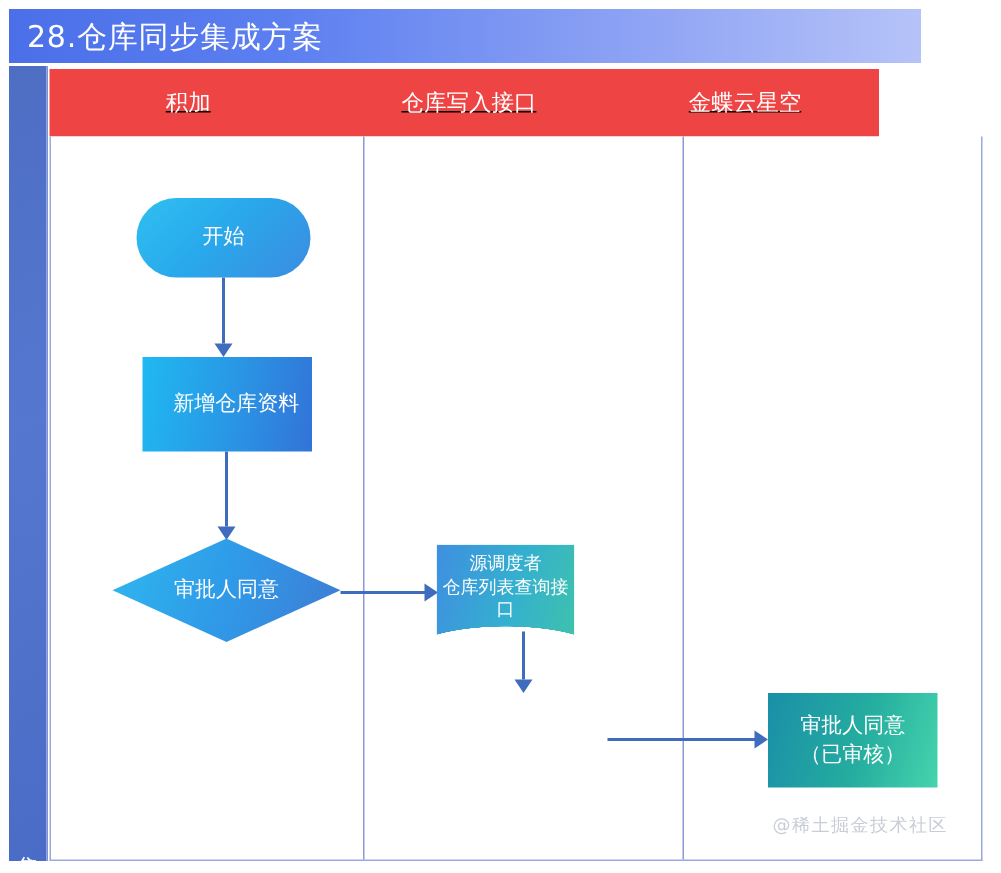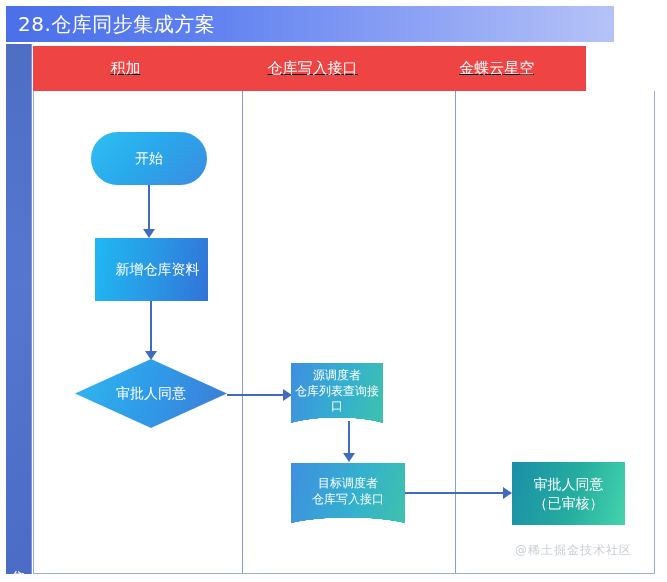--- a/index.html
+++ b/index.html
@@ -161,21 +161,19 @@
     <div class="arrow-down" style="left:309px; top:362px;"></div>
 
     <div class="conn hline" style="left:371px; top:401px; width:99px;"></div>
     <div class="arrow-right" style="left:469px; top:396px;"></div>
 
     <div class="node n-start">开始</div>
     <div class="node n-rect">新增仓库资料</div>
     <div class="node n-diamond">审批人同意</div>
     <div class="node n-doc1">源调度者
 仓库列表查询接口</div>
-    <div class="node n-doc2">目标调度者
-仓库写入接口</div>
     <div class="node n-end">审批人同意
 （已审核）</div>
 
     <div class="watermark">@稀土掘金技术社区</div>
   </div>
 
 </div>
 
 </body></html>

